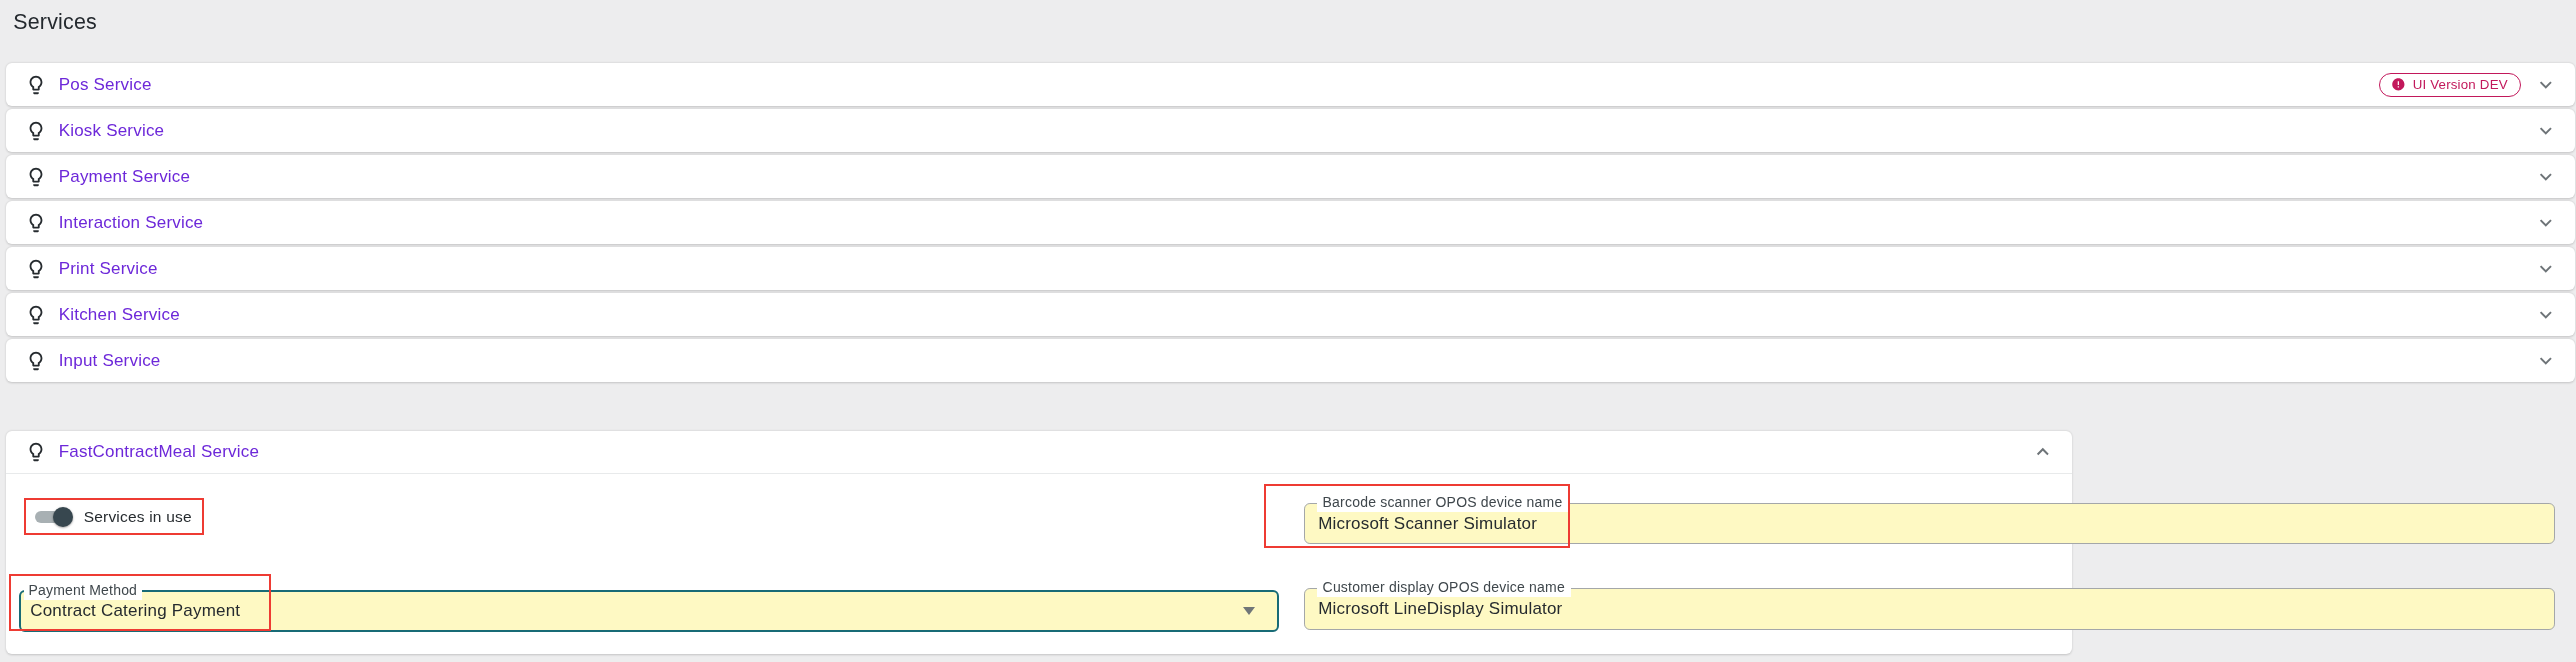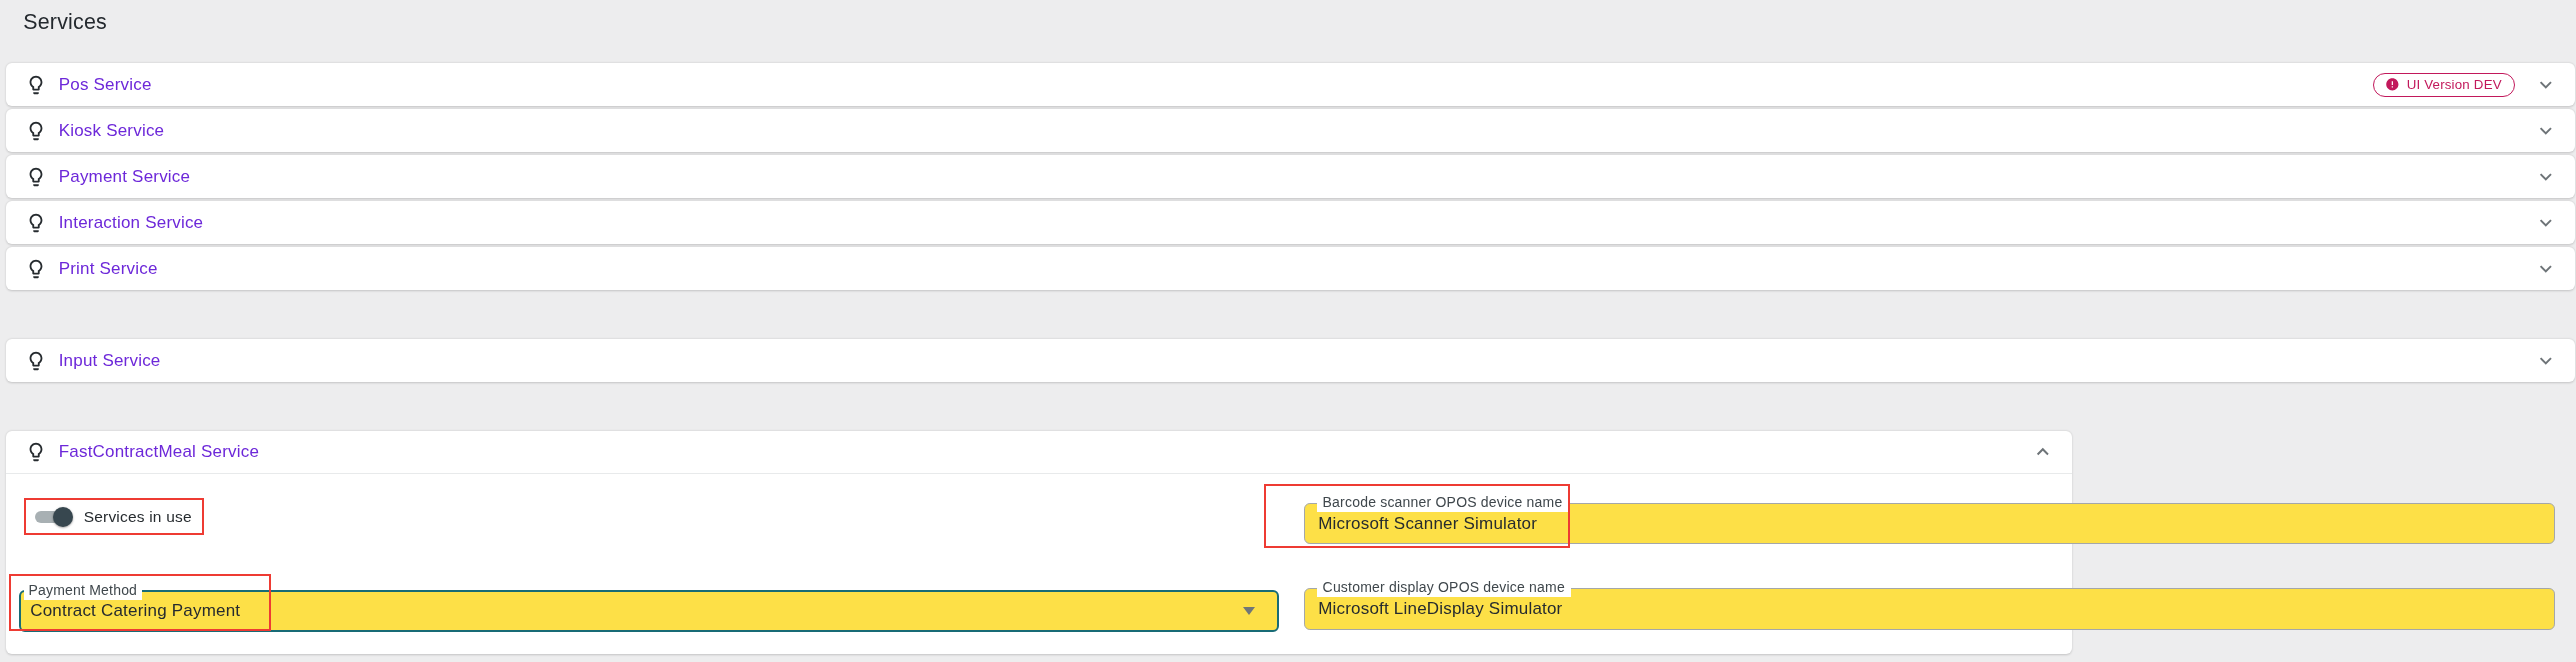--- a/index.html
+++ b/index.html
@@ -7,42 +7,42 @@
   body {
     font-family:"Liberation Sans", sans-serif;
     background:#ededee;
     color:#262b2f;
     letter-spacing:0.2px;
   }
   .canvas { position:relative; width:2576px; height:662px; background:#ededee; }
 
   .page-title {
     position:absolute; left:13.3px; top:10.3px;
-    font-size:21.4px; font-weight:500; color:#24292e;margin-left:10px;
+    font-size:21.4px; font-weight:500; color:#24292e;
   }
 
   
   .svc-row {
     position:absolute; left:5.9px; width:2569px; height:43px;
     background:#ffffff; border-radius:5.9px;
     box-shadow:0 0.7px 2.2px rgba(0,0,0,0.18);
     display:flex; align-items:center;
     padding:0 17.7px 0 19px;
     cursor:pointer;
   }
   .svc-row .bulb { width:22px; height:22px; flex:0 0 auto; display:flex; }
   .svc-row .bulb svg { width:22px; height:22px; fill:#262b2f; }
   .svc-label { margin-left:11.8px; font-size:17px; font-weight:500; color:#6d28d9; white-space:nowrap; }
   .spacer { flex:1; }
   .chev { width:23.6px; height:23.6px; display:flex; flex:0 0 auto; }
   .chev svg { width:23.6px; height:23.6px; fill:#6e7478; }
 
   .badge {
     display:flex; align-items:center; gap:6.6px;
-    height:24px; padding:0 11.8px; margin-right:19px;
+    height:24px; padding:0 11.8px; margin-right:13px;
     border:1.5px solid #c2185b; border-radius:12.5px;
     color:#c2185b; font-size:13.3px; font-weight:500; white-space:nowrap;
   }
   .badge .err { width:14.7px; height:14.7px; display:flex; }
   .badge .err svg { width:14.7px; height:14.7px; fill:#c2185b; }
 
   
   .expanded-card {
     position:absolute; left:5.9px; top:431px; width:2066px; height:223px;
     background:#ffffff; border-radius:5.9px;
@@ -68,21 +68,21 @@
   }
   .switch .thumb {
     position:absolute; left:17.7px; top:0; width:20px; height:20px;
     border-radius:50%; background:#37474f;
     box-shadow:0 0.7px 2.2px rgba(0,0,0,0.4);
   }
   .toggle-label { margin-left:10.3px; font-size:15.5px; color:#262b2f; white-space:nowrap; }
 
   
   .tfield {
-    position:absolute; background:#fde047;
+    position:absolute; background:#fef9c3;
     border:1.5px solid #a4a7a9; border-radius:5.9px;
   }
   .tfield .flabel {
     position:absolute; top:-9.6px; left:11.8px;
     background:#ffffff; padding:0 5.9px;
     font-size:14px; color:#3f474c; white-space:nowrap; line-height:17.7px;
   }
   .tfield .fvalue {
     position:absolute; left:13.3px; top:50%; transform:translateY(-50%);
     font-size:17px; color:#262b2f; white-space:nowrap;
@@ -203,20 +203,34 @@
       </span>
     <span class="svc-label">Print Service</span>
     <span class="spacer"></span>
     <span class="chev">
         <svg viewBox="0 0 24 24">
           <use href="#ic-down"></use>
         </svg>
       </span>
   </div>
 
+  <div class="svc-row" style="top:293px">
+    <span class="bulb">
+        <svg viewBox="0 0 24 24">
+          <use href="#ic-bulb"></use>
+        </svg>
+      </span>
+    <span class="svc-label">Kitchen Service</span>
+    <span class="spacer"></span>
+    <span class="chev">
+        <svg viewBox="0 0 24 24">
+          <use href="#ic-down"></use>
+        </svg>
+      </span>
+  </div>
 
   <div class="svc-row" style="top:339px">
     <span class="bulb">
         <svg viewBox="0 0 24 24">
           <use href="#ic-bulb"></use>
         </svg>
       </span>
     <span class="svc-label">Input Service</span>
     <span class="spacer"></span>
     <span class="chev">

